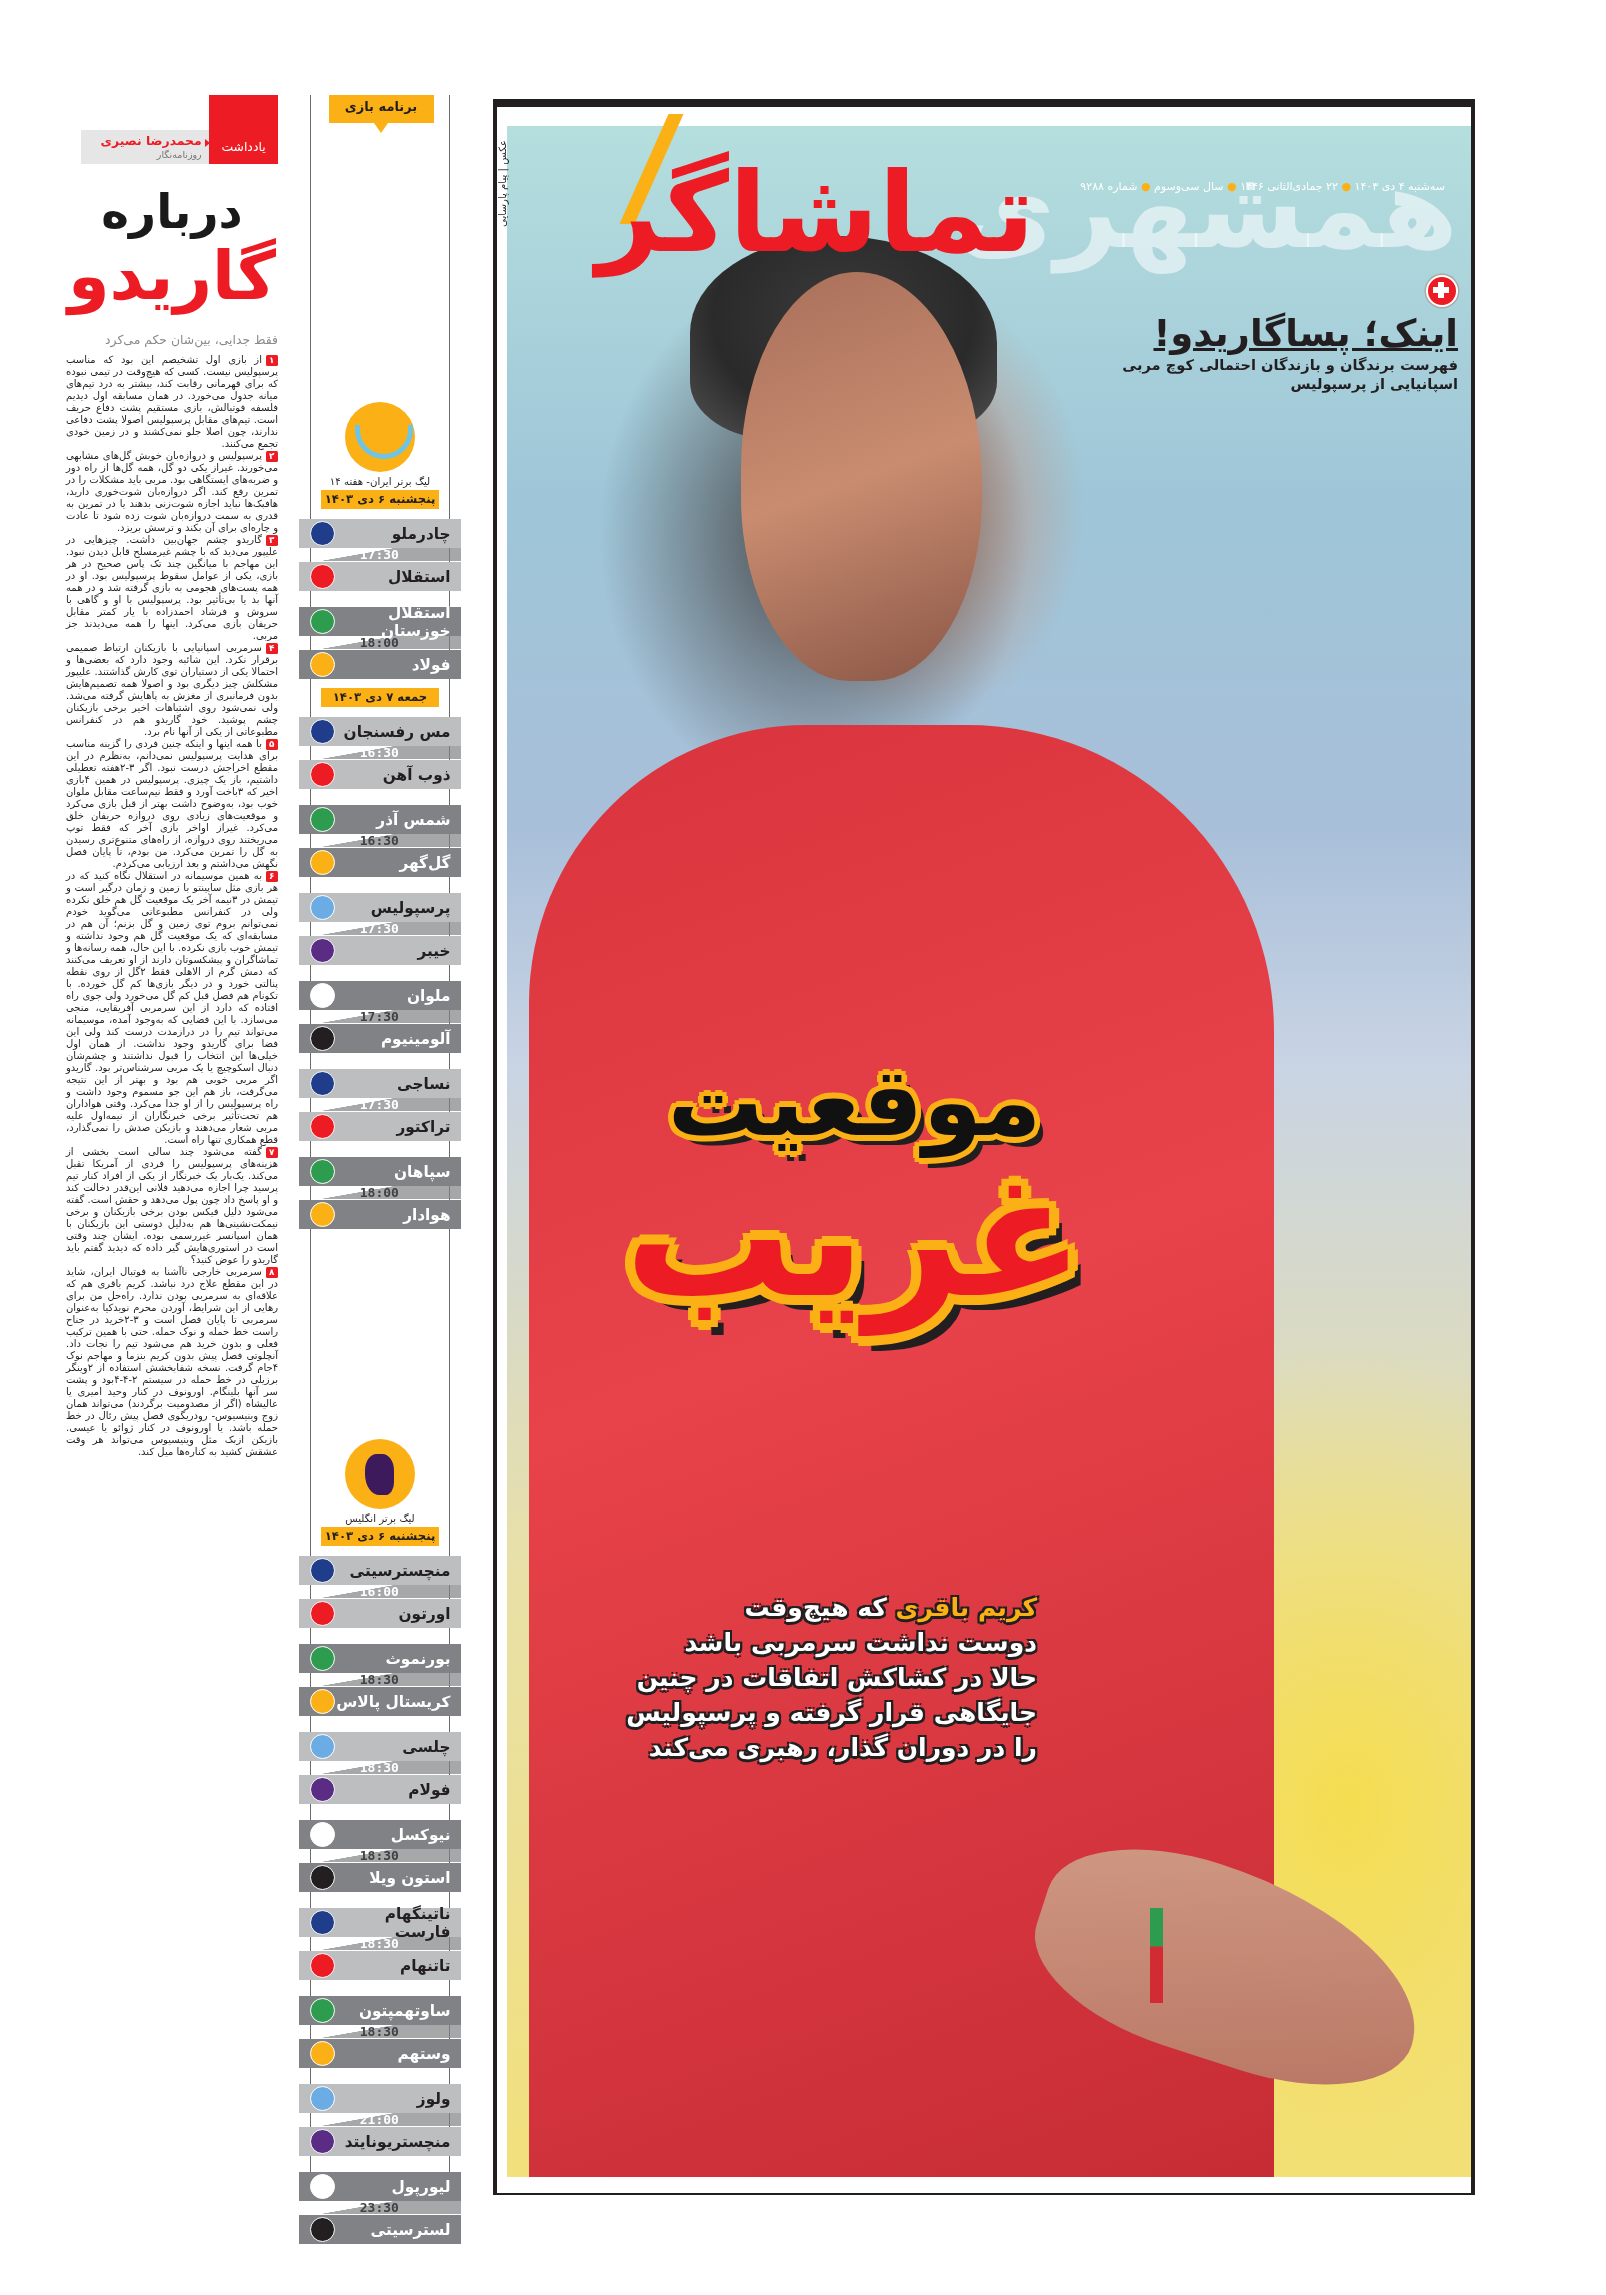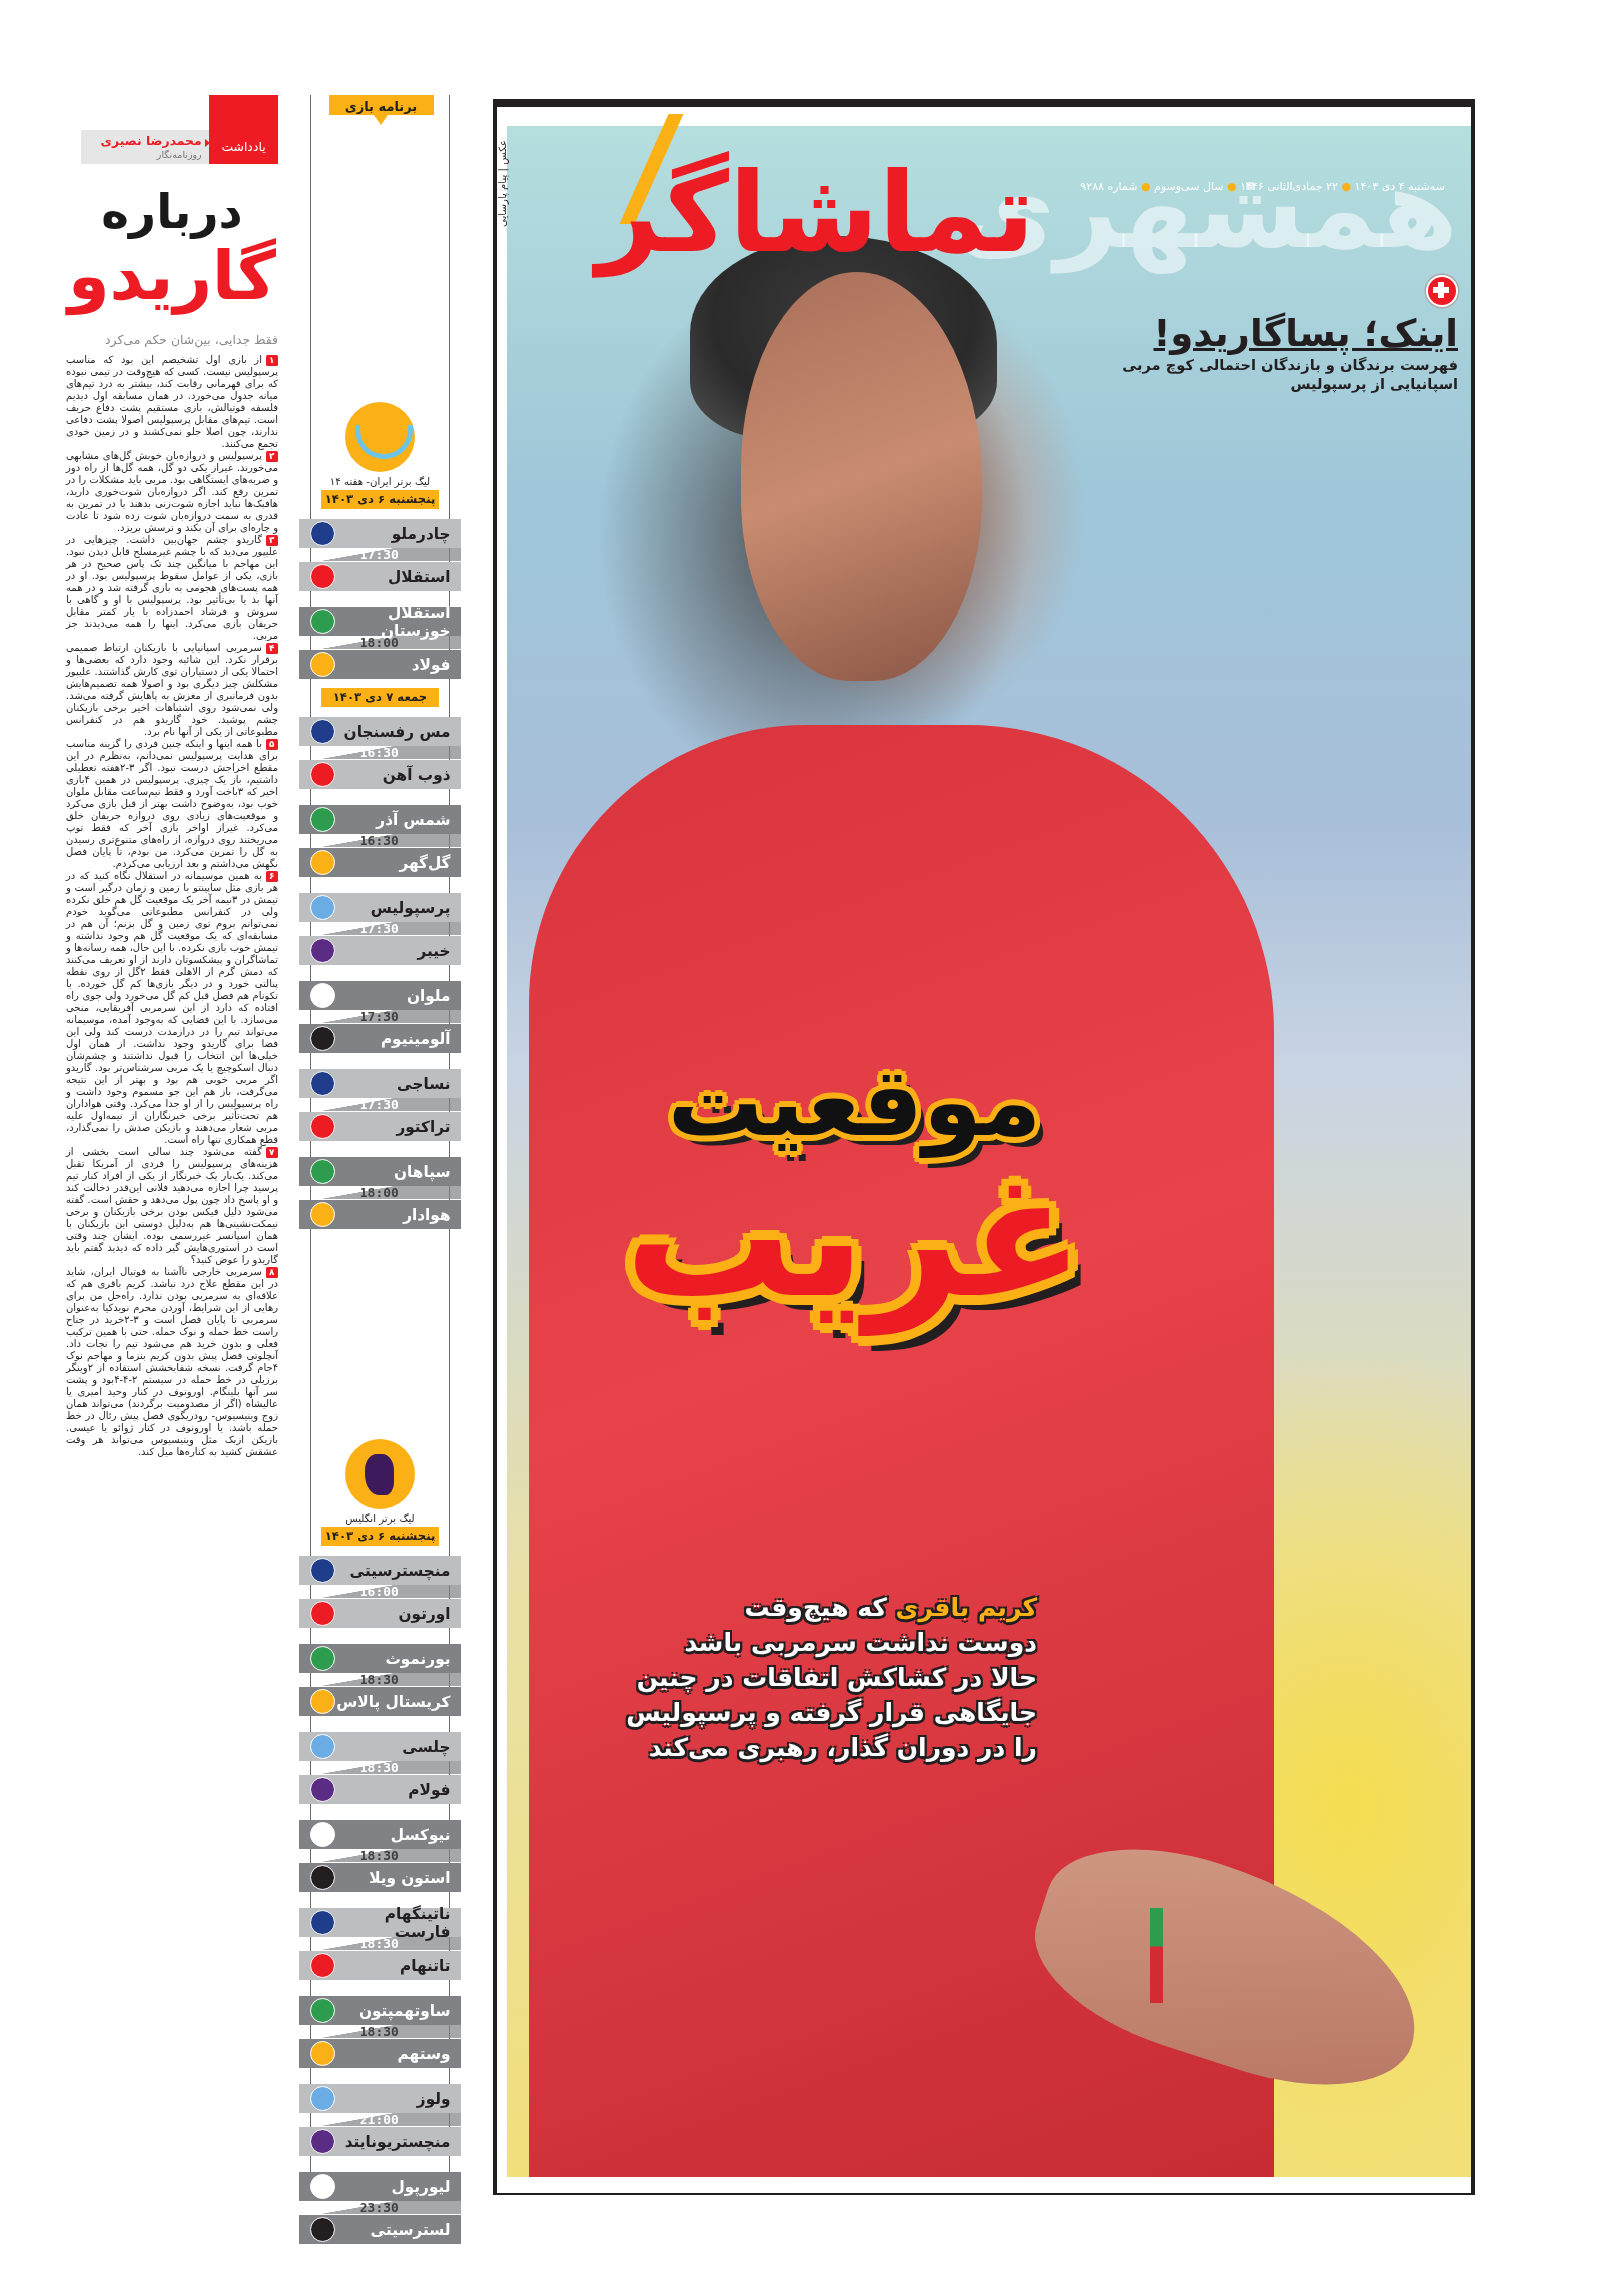--- a/index.html
+++ b/index.html
@@ -16,21 +16,21 @@
   .op-role { font-size: 9.5px; color: #777; line-height: 11.7px; }
   .op-title1 { text-align: center; font-size: 47px; font-weight: bold; color: #1a1a1a; line-height: 56px; margin-top: 16px; }
   .op-title2 { text-align: center; font-size: 67px; font-weight: bold; color: #ed1c24; line-height: 73px; margin-top: 0; }
   .op-lead { font-size: 12.4px; color: #8a8a8a; margin-top: 19px; text-align: right; }
   .op-body { margin-top: 7.3px; font-size: 10px; line-height: 12px; text-align: justify; color: #231f20; }
   .op-body p { margin: 0; }
   .op-num { display: inline-block; background: #ed1c24; color: #fff; font-size: 8.8px; font-weight: bold; width: 12.4px; height: 11px; line-height: 11px; text-align: center; border-radius: 1.5px; margin-left: 3.7px; }
 
   
   .schedule { position: absolute; left: 310px; top: 95px; width: 140px; height: 2089px; border-left: 1.5px solid #6b6b6b; border-right: 1.5px solid #6b6b6b; direction: rtl; }
-  .sched-tag { position: absolute; left: 17.5px; top: 0; width: 105px; height: 20px; background: #fbb116; color: #231f20; font-size: 13px; font-weight: bold; text-align: center; line-height: 24px; }
+  .sched-tag { position: absolute; left: 17.5px; top: 0; width: 105px; height: 28px; background: #fbb116; color: #231f20; font-size: 13px; font-weight: bold; text-align: center; line-height: 24px; }
   .sched-tag::after { content: ""; position: absolute; left: 45px; bottom: -10.2px; border-top: 10.2px solid #fbb116; border-left: 7.3px solid transparent; border-right: 7.3px solid transparent; }
   .league { position: absolute; left: 0; right: 0; }
   .league-logo { margin: 0 auto; width: 70px; height: 70px; border-radius: 50%; background: #fbb116; position: relative; }
   .league-logo.iran::after { content: ""; position: absolute; left: 10.2px; top: 23.4px; width: 48px; height: 29px; border-radius: 0 0 29px 29px; border: 5.8px solid #6cc4e6; border-top: none; }
   .league-logo.epl::after { content: ""; position: absolute; left: 20.4px; top: 14.6px; width: 29px; height: 41px; background: #3d1a5b; border-radius: 40% 40% 30% 50%; }
   .league-name { text-align: center; font-size: 10.2px; margin-top: 4.4px; color: #231f20; }
   .date-strip { margin: 2.9px 10.2px 0; height: 19px; background: #fbb116; font-size: 11.7px; font-weight: bold; text-align: center; line-height: 19px; color: #231f20; }
 
   .match { position: relative; height: 88px; margin: 0 -11.7px; }
   .team { position: absolute; left: 0; right: 0; height: 29px; display: flex; align-items: center; padding: 0 10.2px; font-size: 15.3px; font-weight: bold; }

